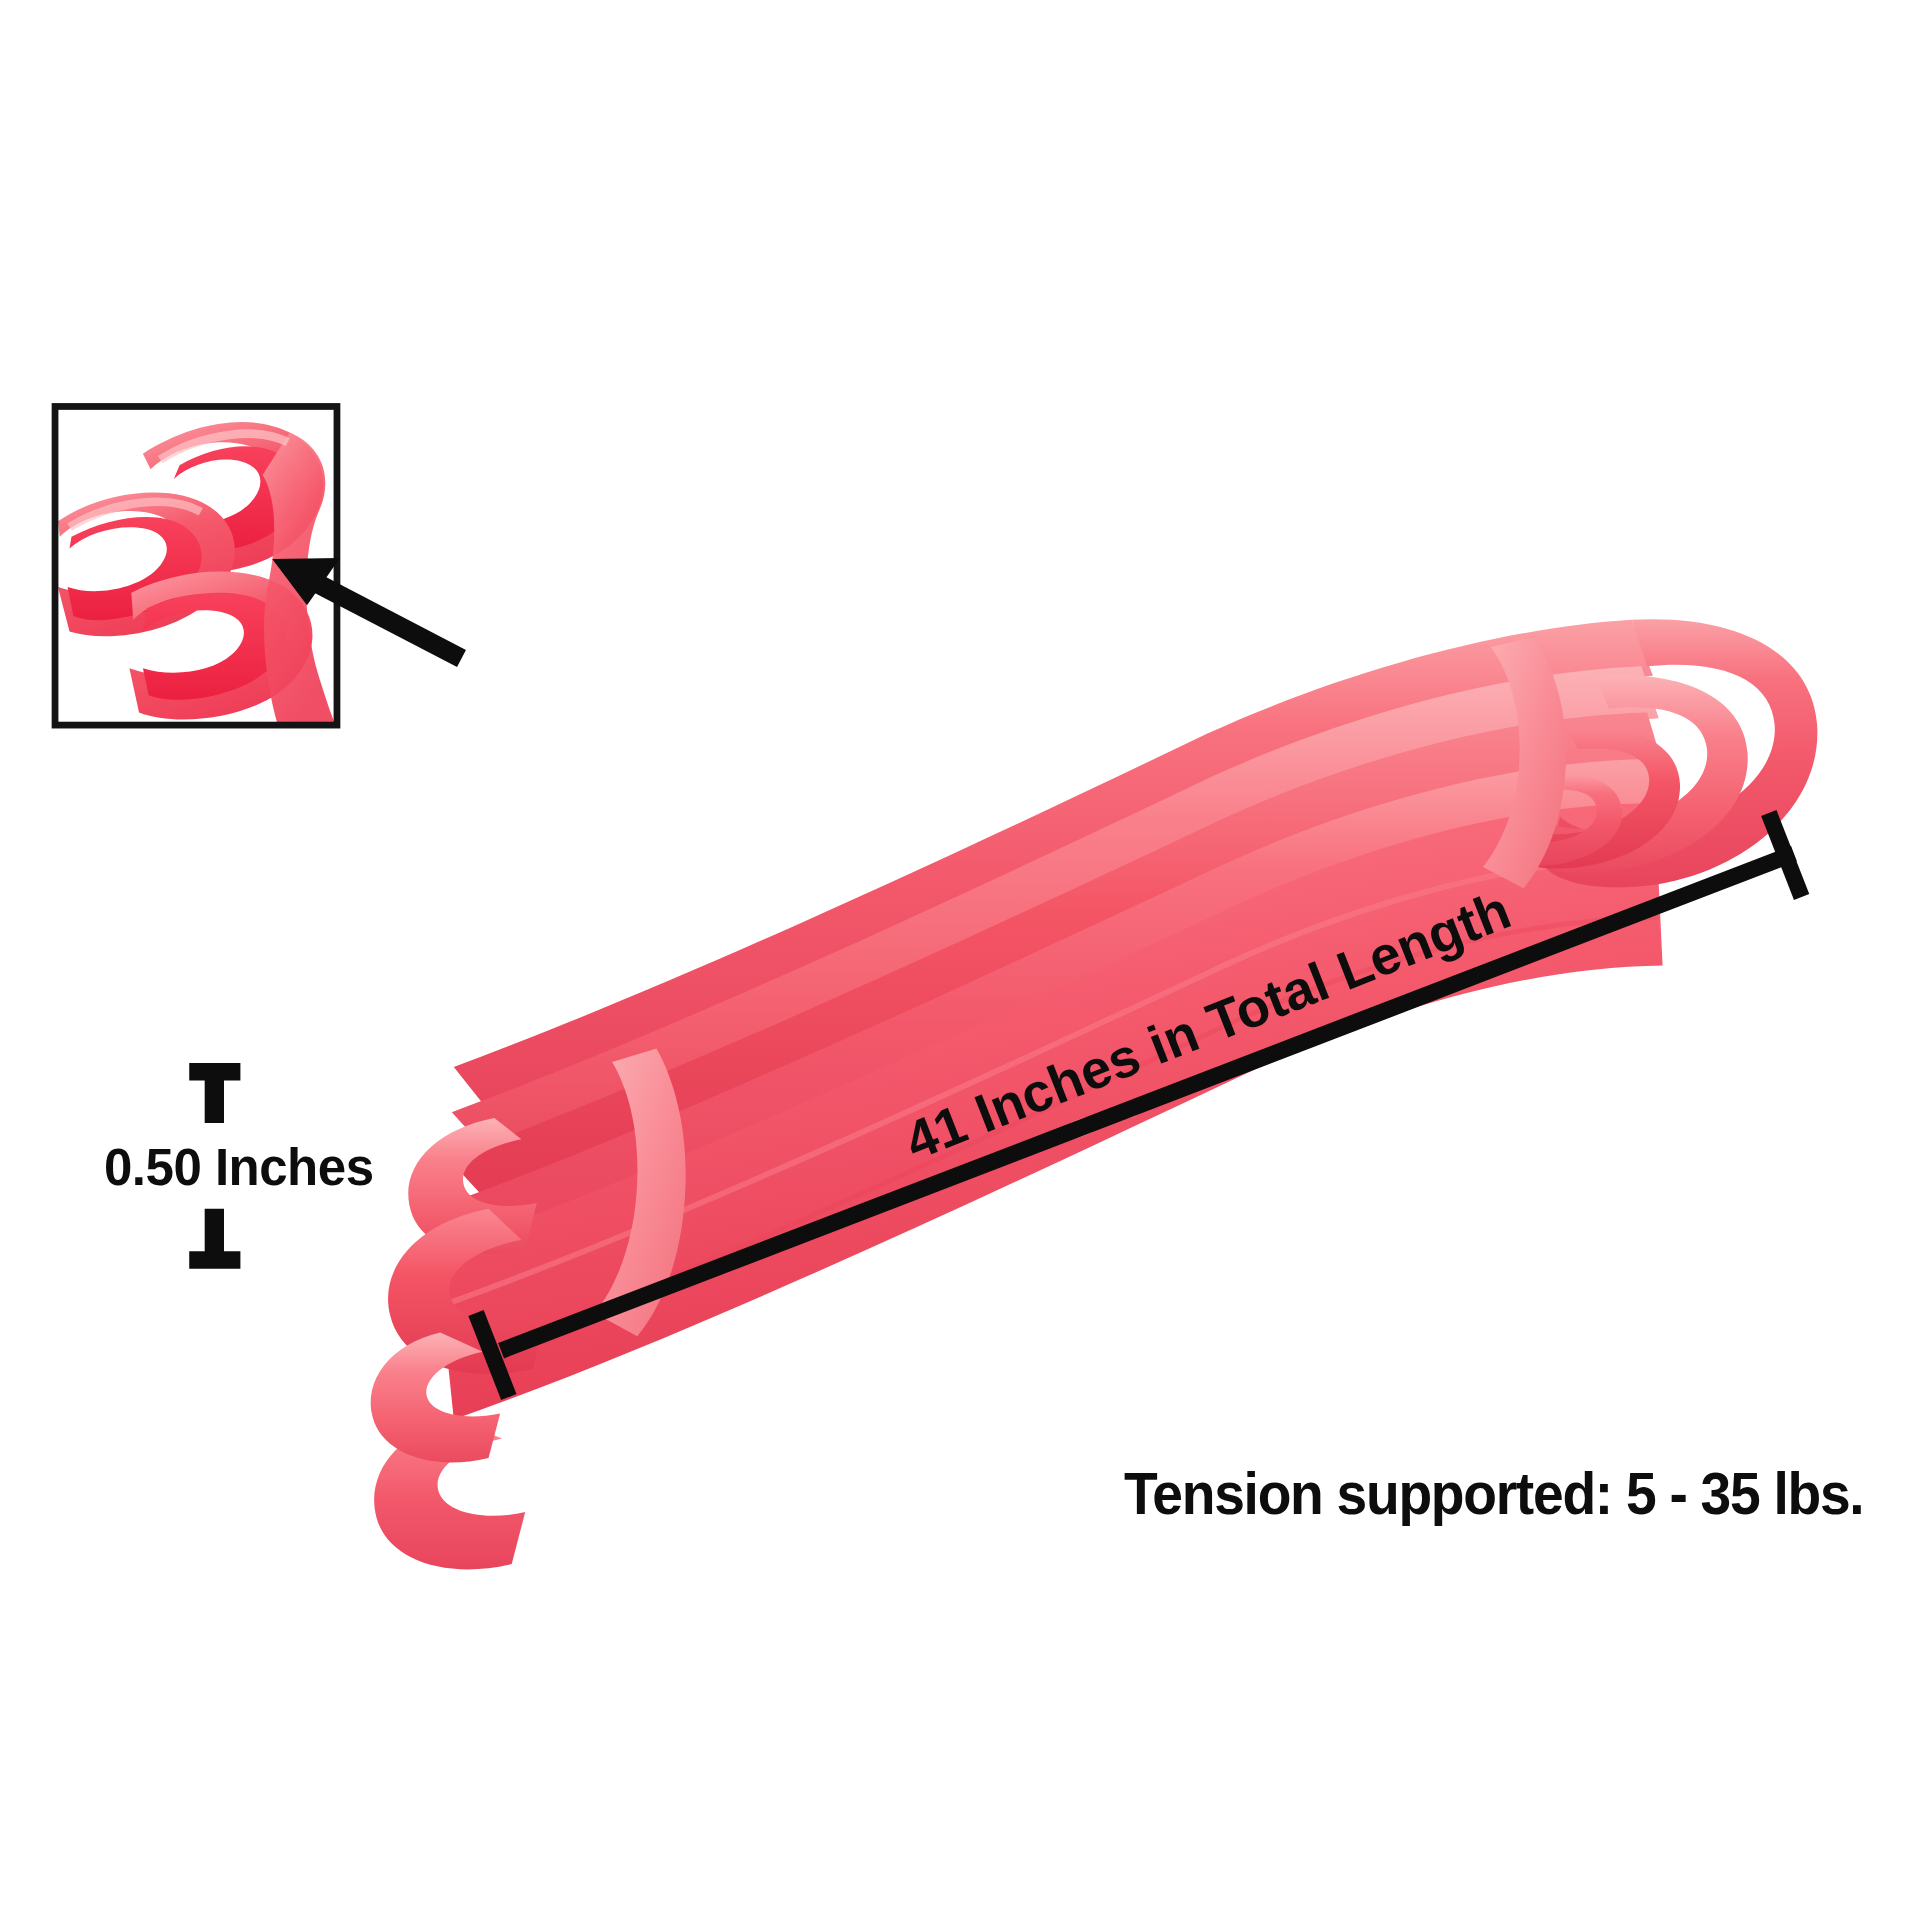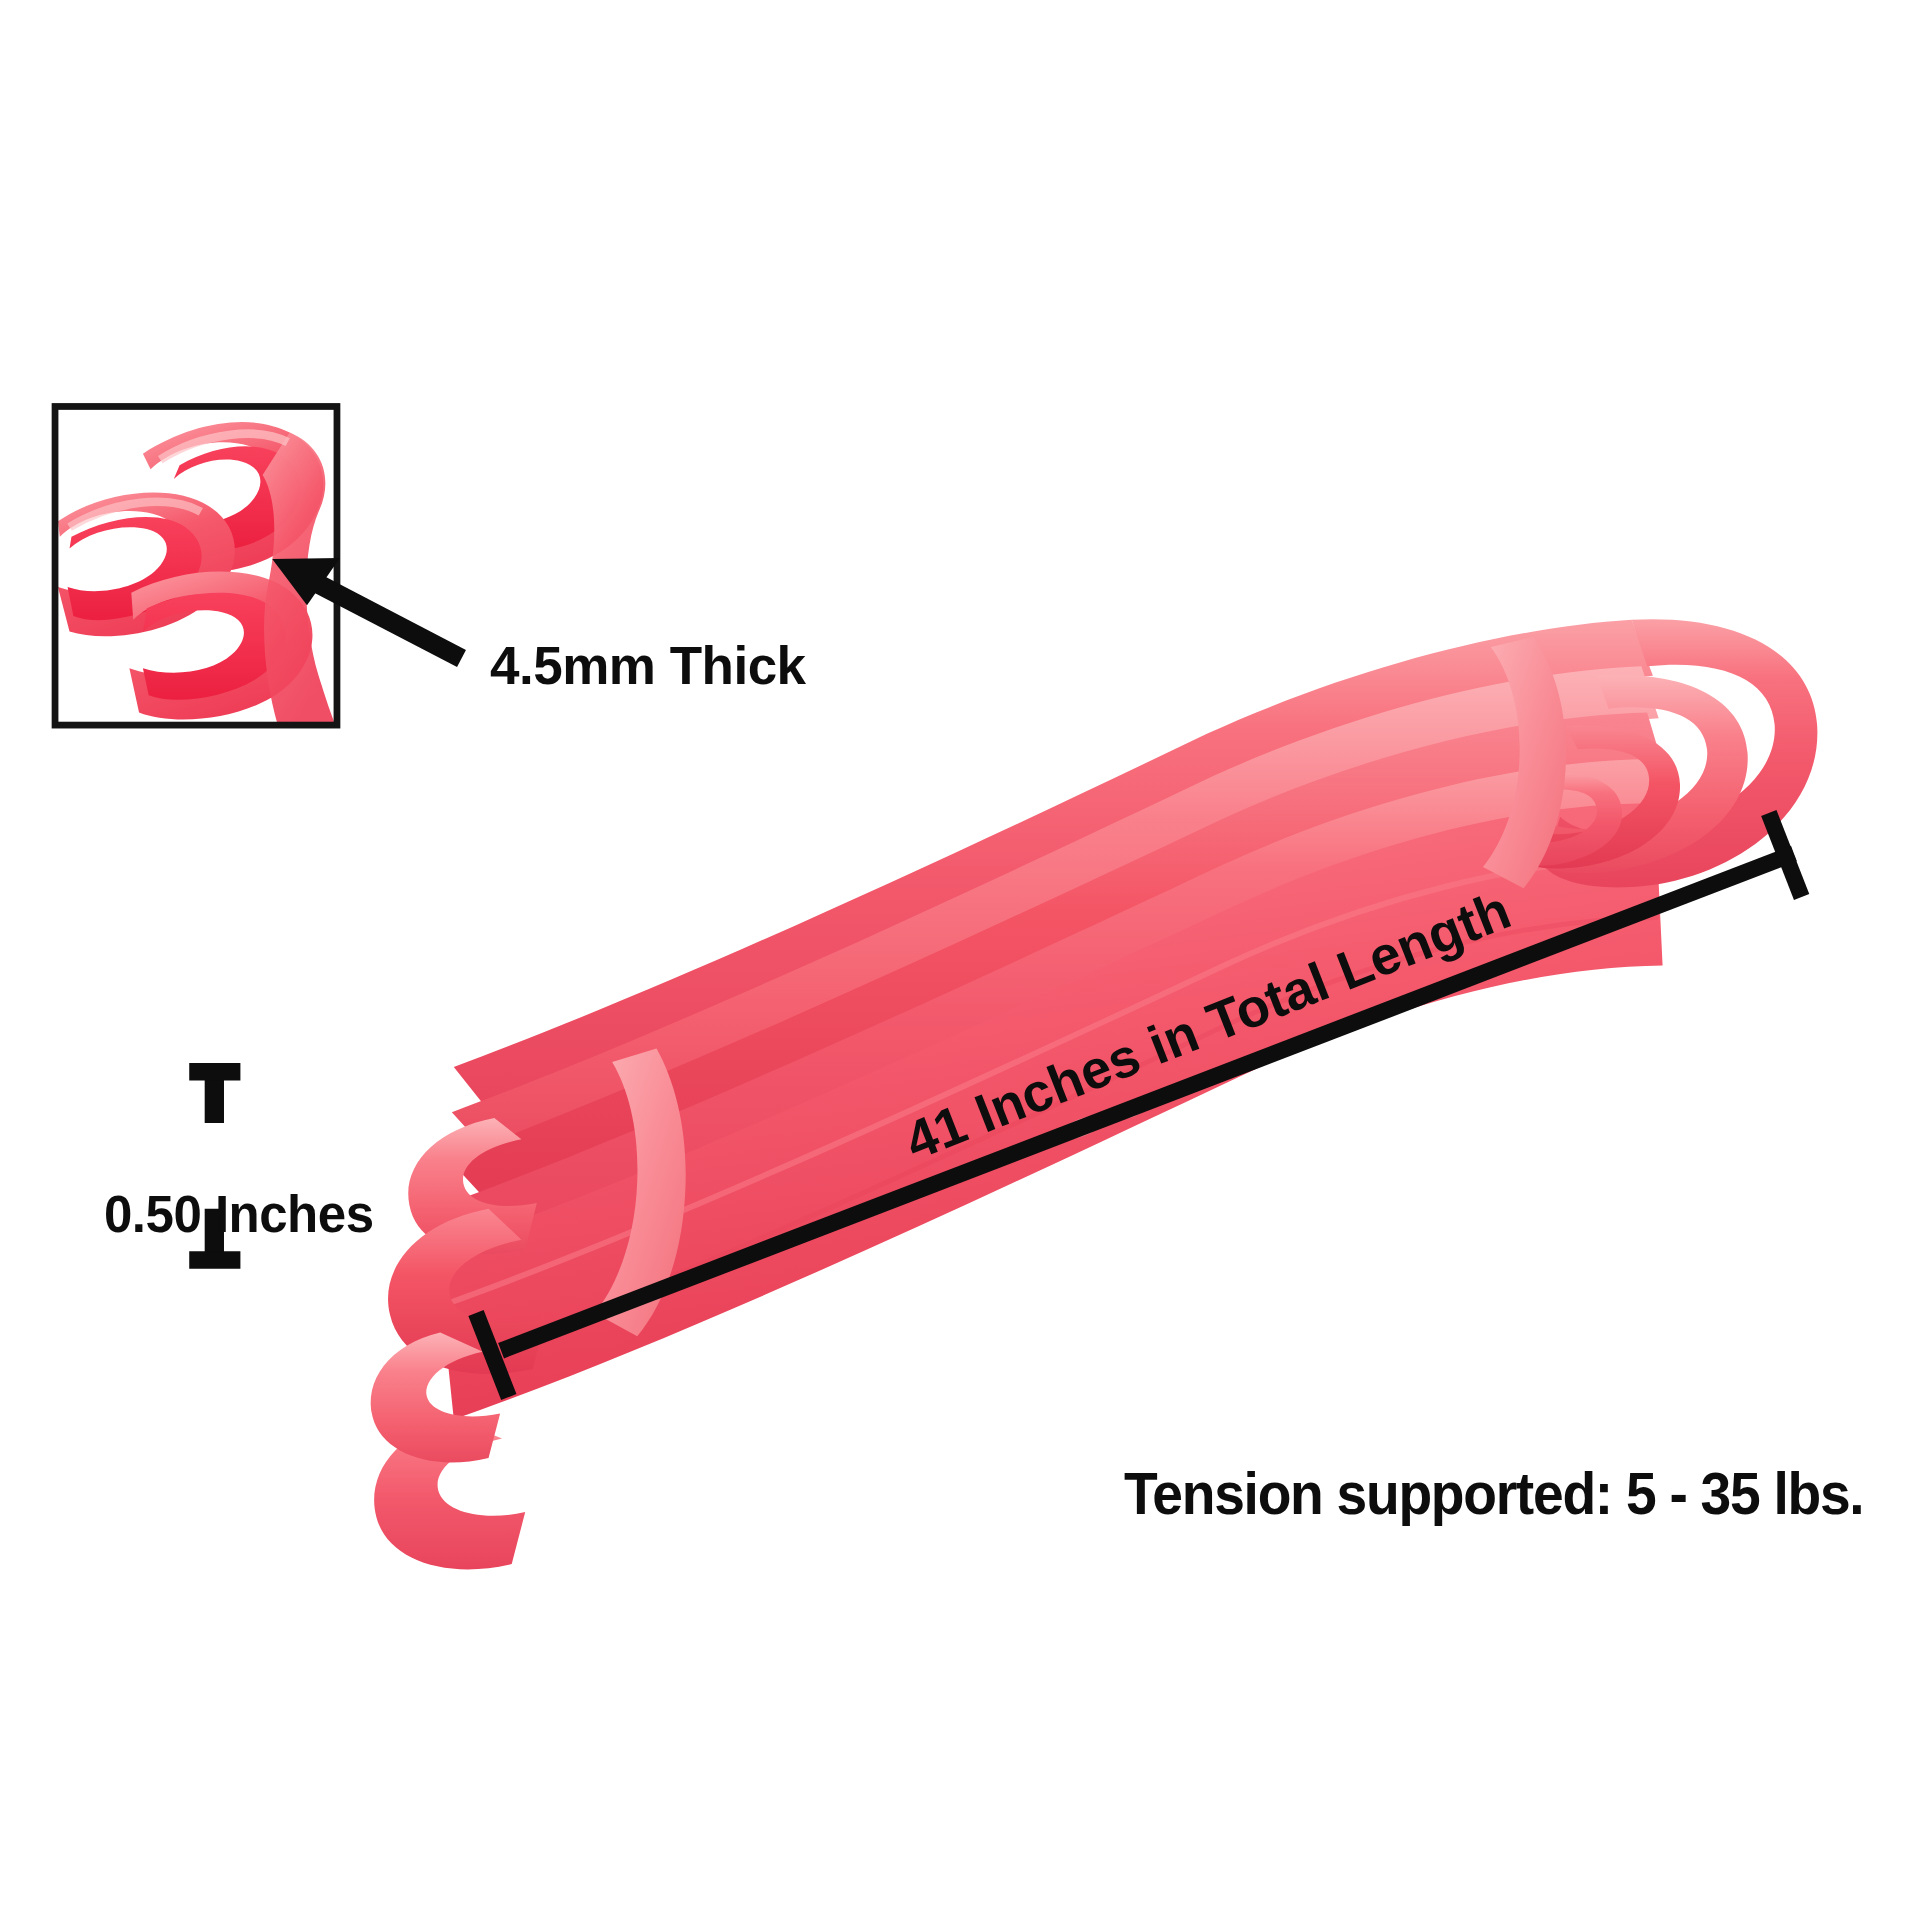--- a/index.html
+++ b/index.html
@@ -32,21 +32,21 @@
     line-height: 1;
   }
   #thick-label {
     left: 490px;
     top: 639px;
     font-size: 53px;
     letter-spacing: -0.5px;
   }
   #width-label {
     left: 104px;
-    top: 1189px;
+    top: 1142px;
     font-size: 51px;
     letter-spacing: -0.5px;
   }
   #length-label {
     left: 898px;
     top: 1118px;
     font-size: 54px;
     letter-spacing: 0px;
     transform: rotate(-21.5deg);
     transform-origin: left top;
@@ -211,21 +211,20 @@
 
       <rect x="57" y="421" width="292" height="330" fill="none" stroke="#141414" stroke-width="7"></rect>
     </g>
 
     <g>
       <line x1="478" y1="682" x2="330" y2="605" stroke="#0d0d0d" stroke-width="20" stroke-linecap="butt"></line>
       <polygon points="282,579 352,578 318,627" fill="#0d0d0d"></polygon>
     </g>
   </svg>
 
-  <div class="lbl" id="thick-label">4.5mm Thick</div>
 
   <div class="lbl" id="width-label">0.50 Inches</div>
 
   <div class="lbl" id="length-label">41 Inches in Total Length</div>
 
   <div class="lbl" id="tension-label">Tension supported: 5 - 35 lbs.</div>
 
 </div>
 
 

